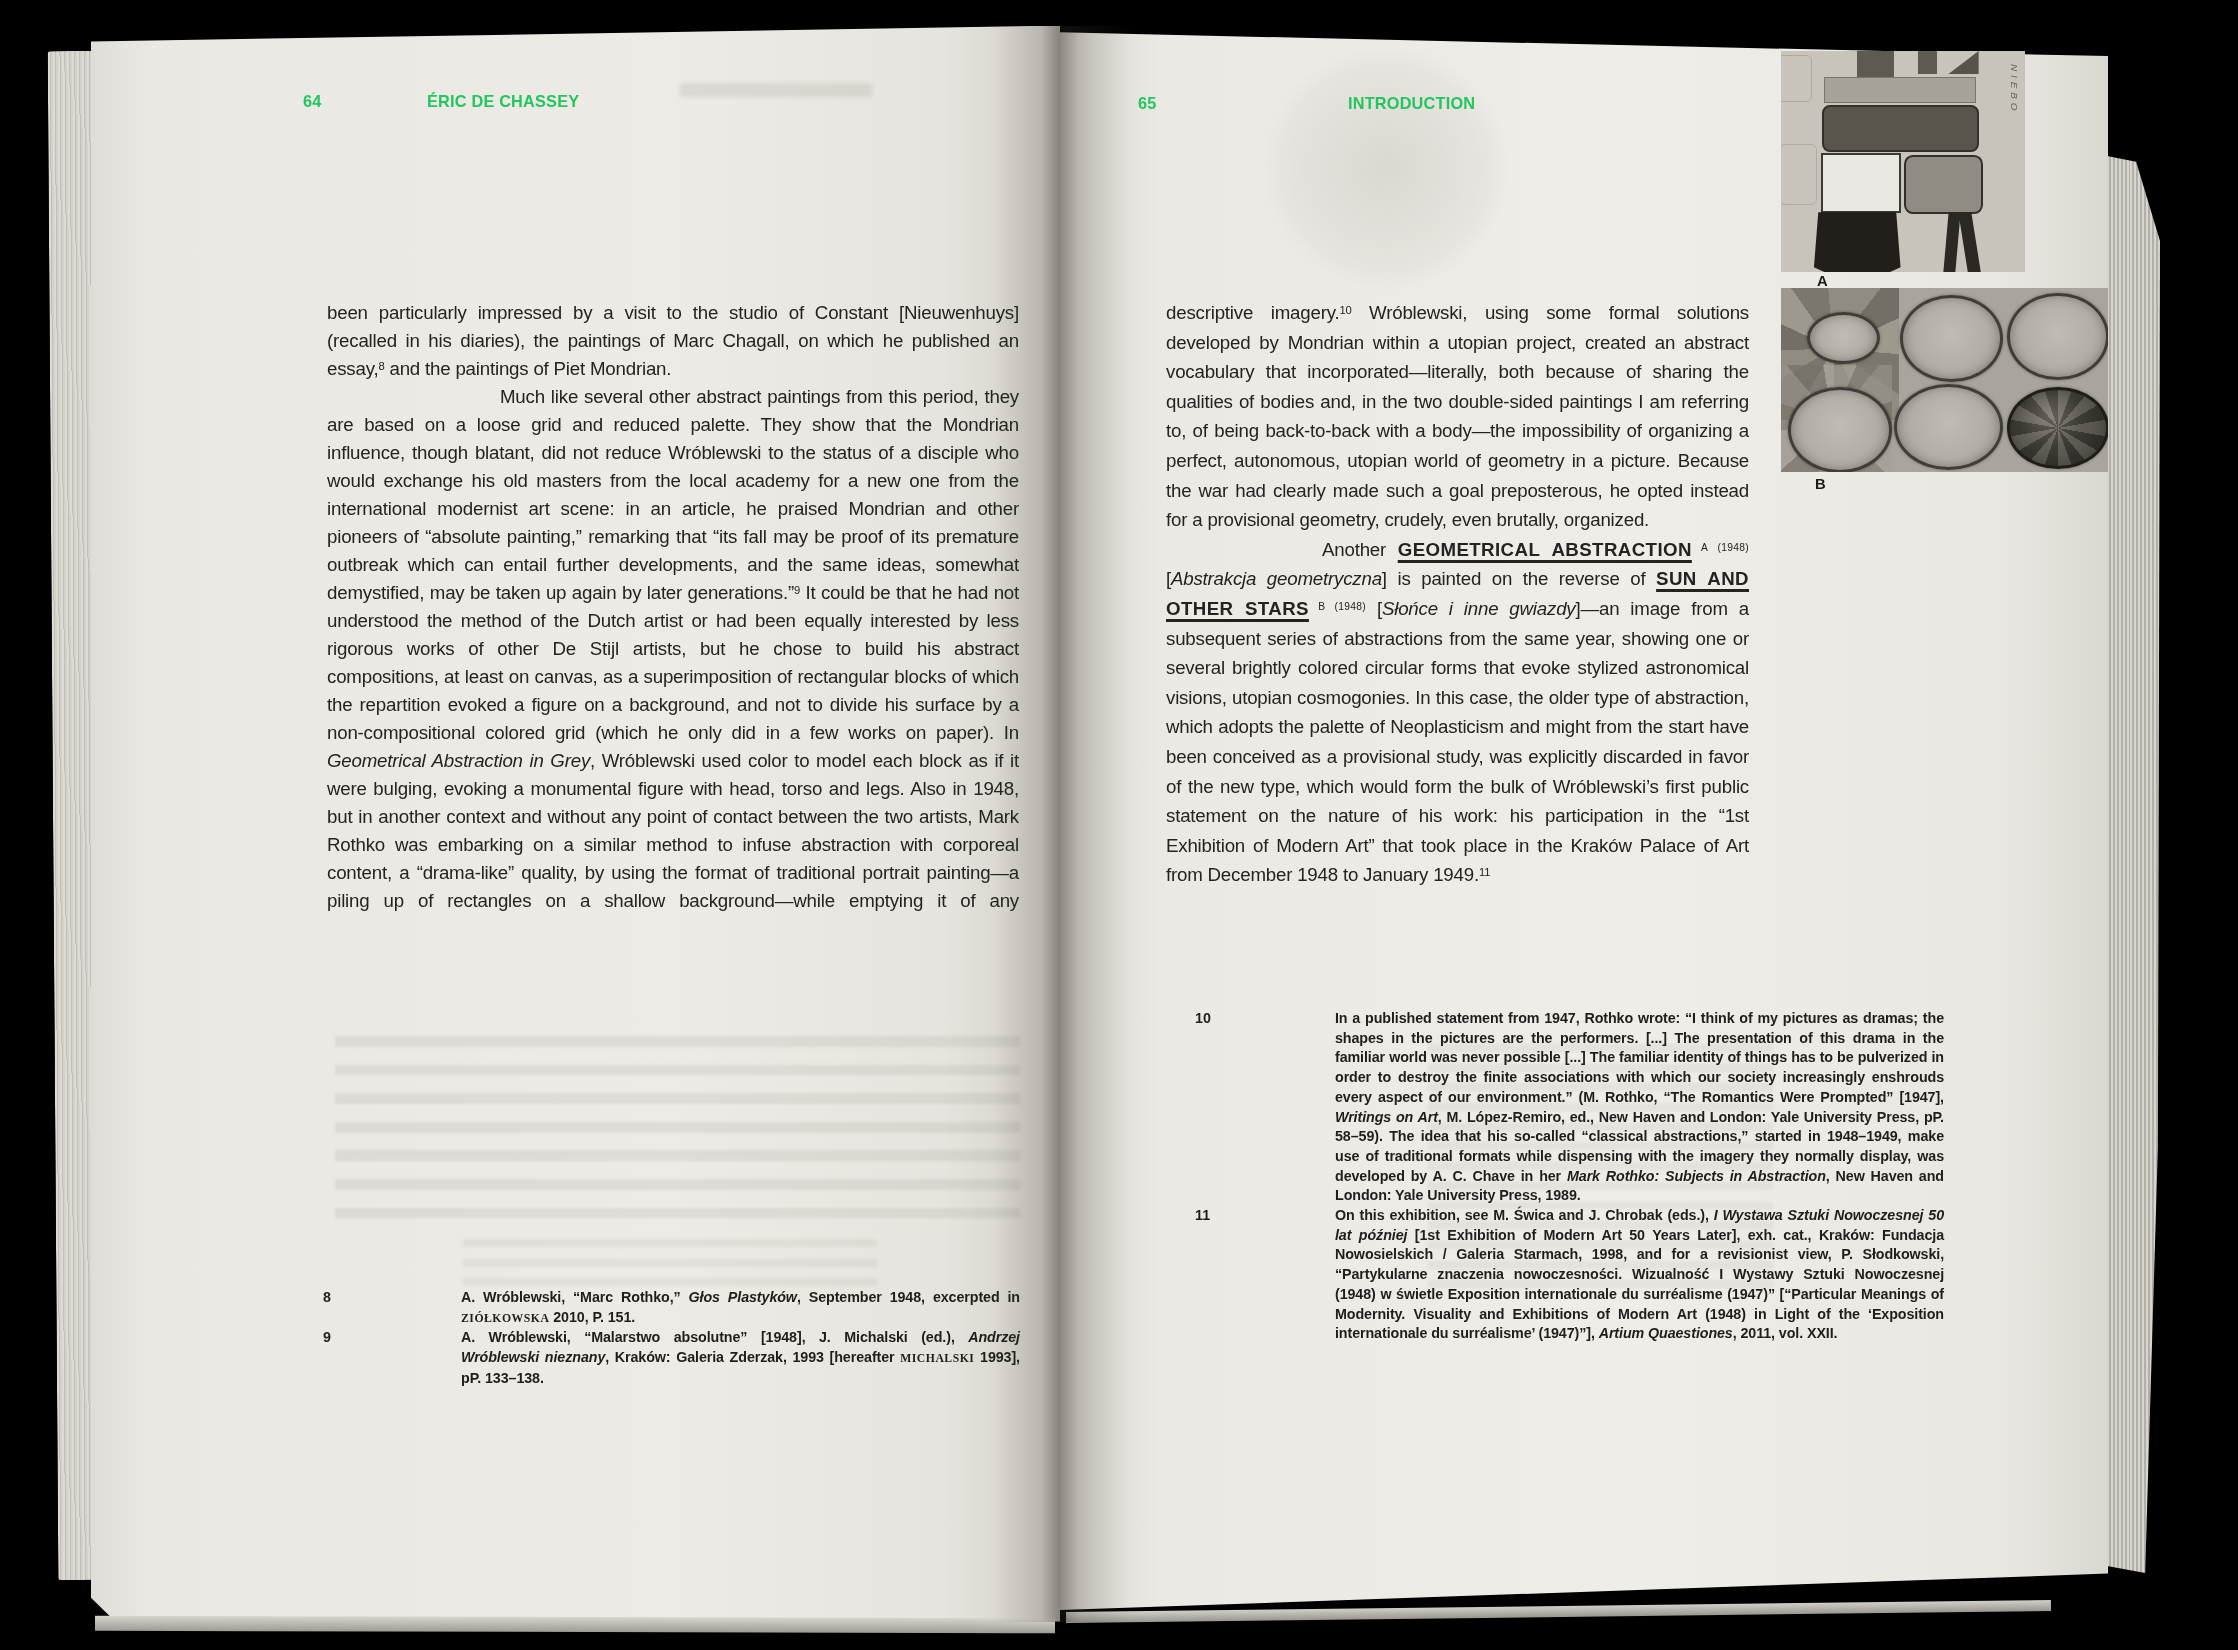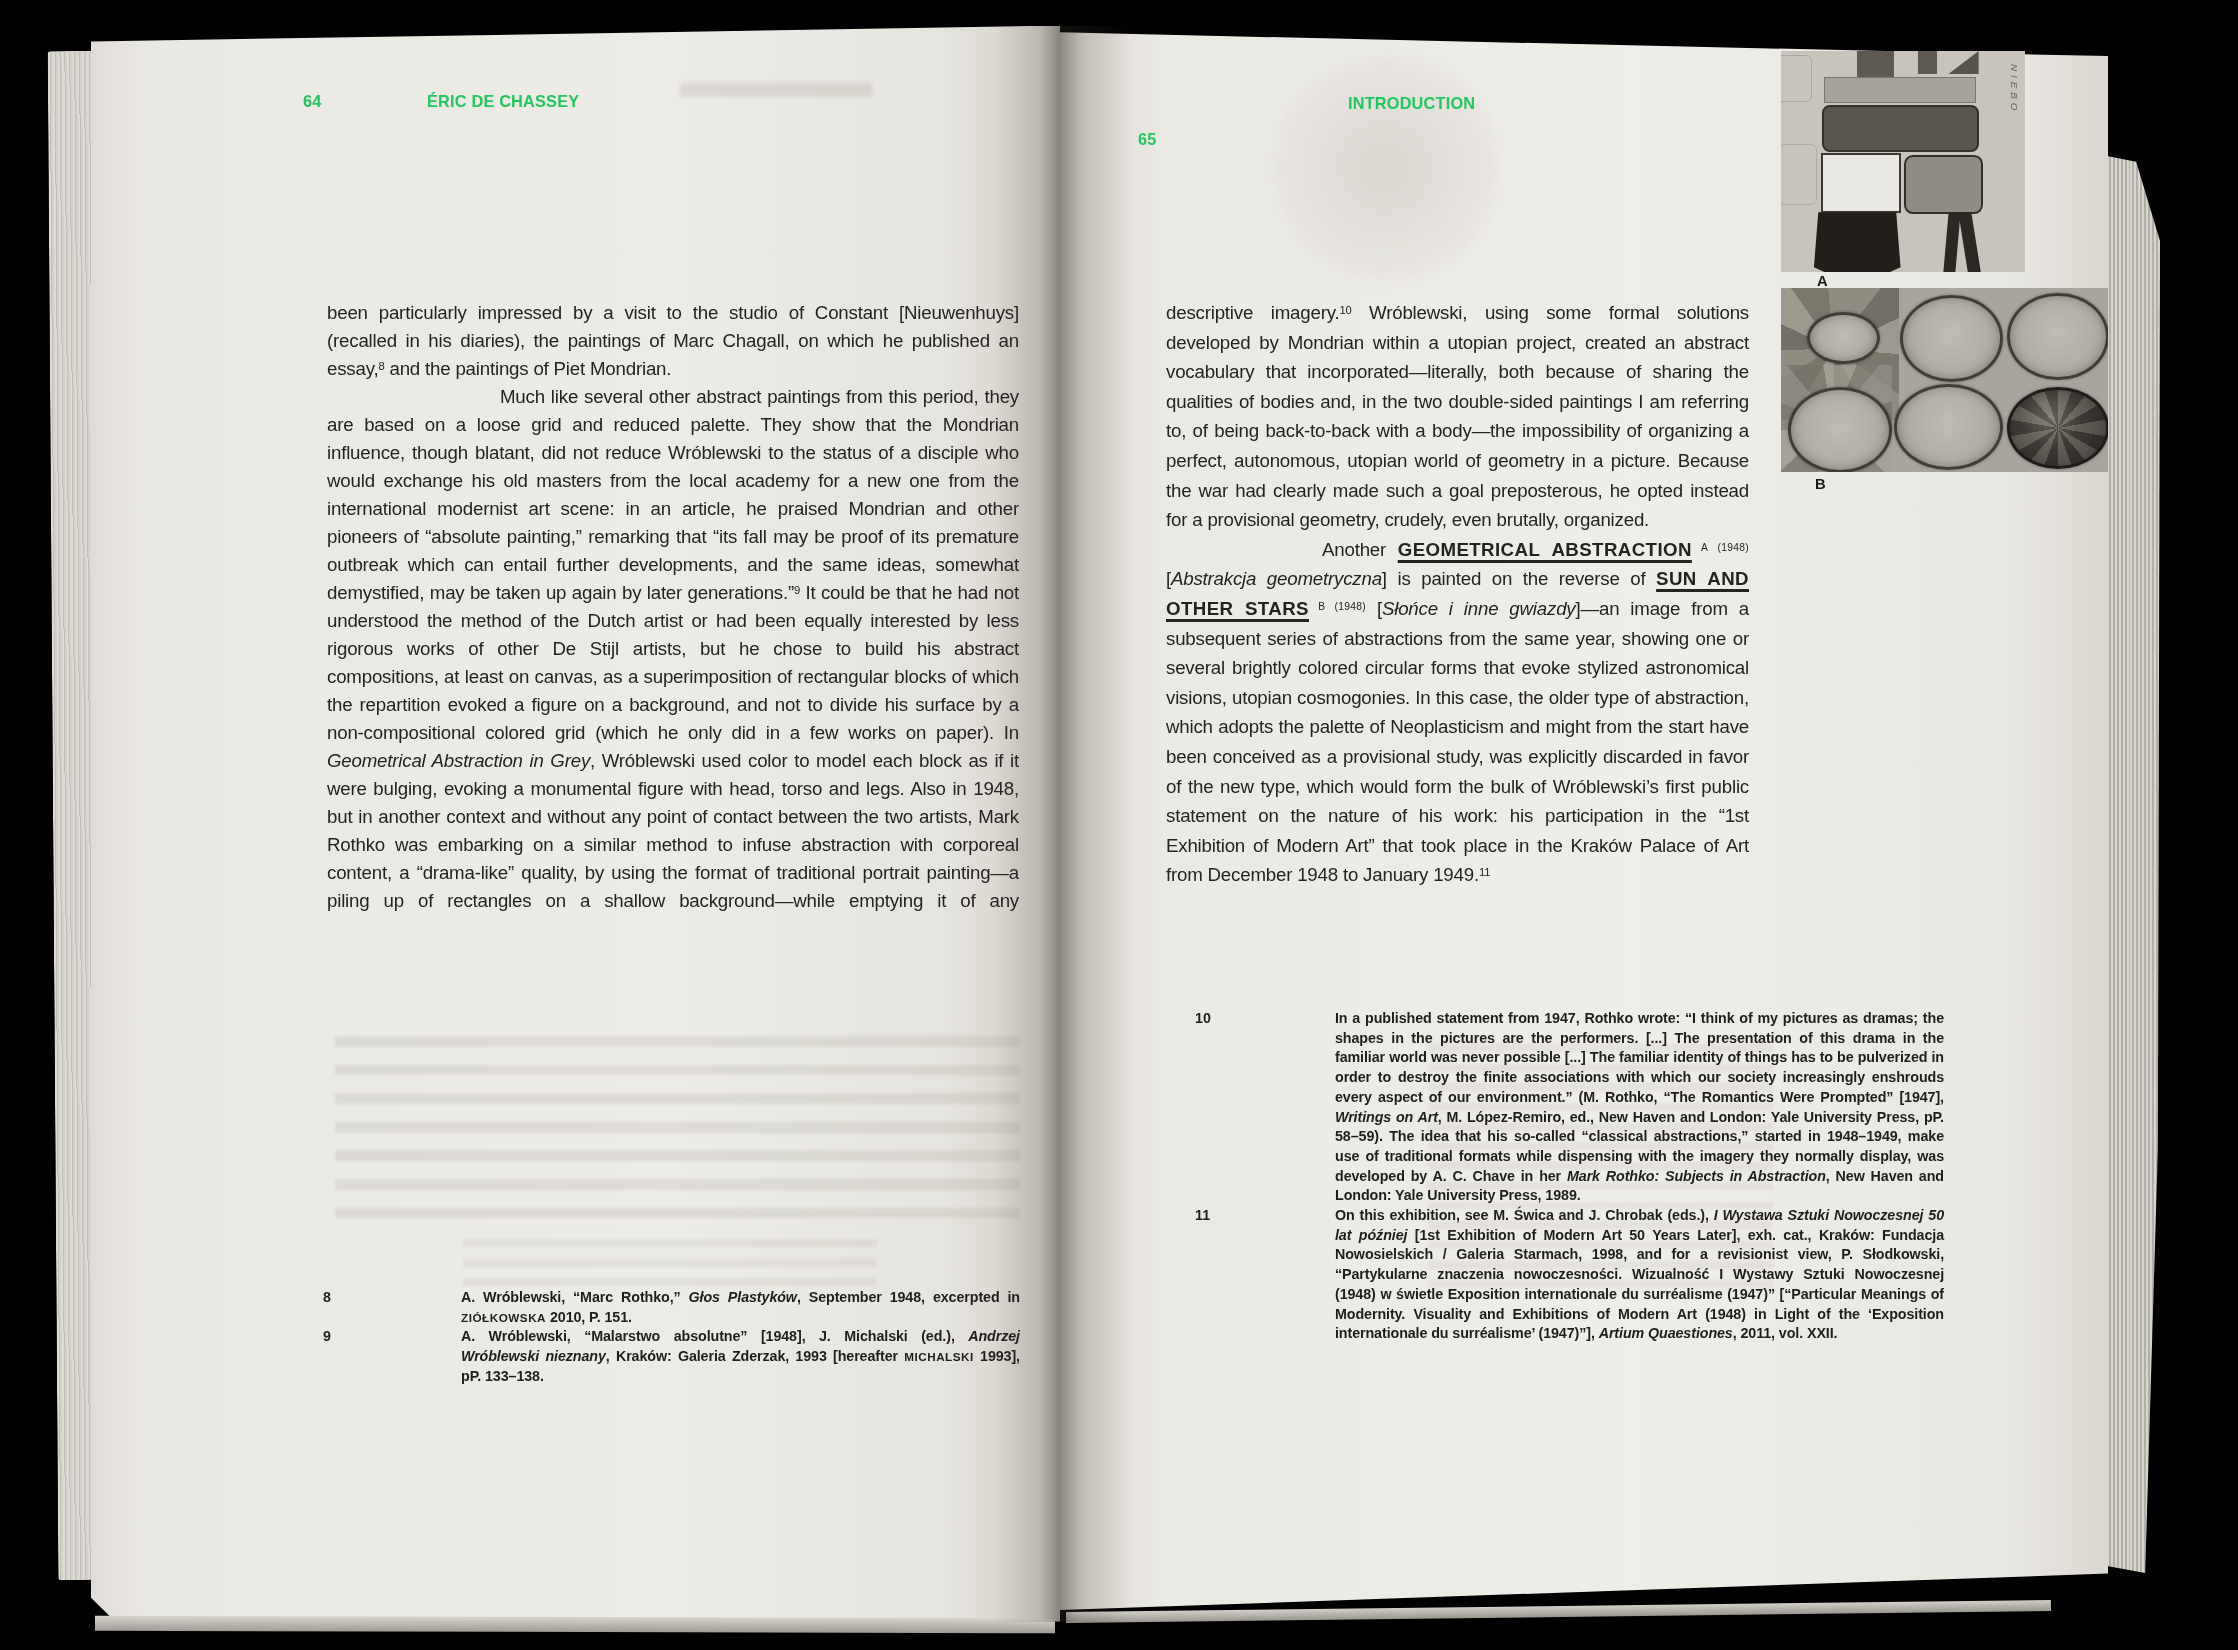--- a/index.html
+++ b/index.html
@@ -47,21 +47,21 @@
   .body-left{left:327px;top:299px;width:692px;line-height:28px;}
   .body-right{left:1166px;top:298px;width:583px;line-height:29.6px;}
   .body-text p{margin:0;}
   .p-indent-left{text-indent:173px;text-align-last:justify;}
   .p-indent-right{text-indent:156px;}
   .seg-i{font-style:italic;}
   .seg-bu{font-weight:700;letter-spacing:0.4px;text-decoration:underline;
           text-decoration-thickness:3px;text-underline-offset:3.9px;text-decoration-skip-ink:none;}
   .seg-sup{font-size:.6em;vertical-align:.45em;line-height:0;}
   .seg-supb{font-weight:400;font-size:.55em;vertical-align:.5em;line-height:0;letter-spacing:0.3px;}
-  .seg-caps{font-size:.82em;letter-spacing:0.5px;}
+  .seg-caps{font-size:.82em;letter-spacing:0.5px;font-family:Liberation Serif, serif;}
 
   .fn-block{z-index:4;font-size:14.3px;font-weight:700;line-height:19.7px;color:#1f1e1c;}
   .fn-left{left:323px;top:1288px;width:697px;}
   .fn-right{left:1195px;top:1009px;width:749px;}
   .fn-row{display:flex;align-items:flex-start;}
   .fn-left .fn-num{flex:0 0 138px;}
   .fn-right .fn-num{flex:0 0 140px;}
   .fn-text{flex:1;text-align:justify;letter-spacing:-0.1px;}
 
   
@@ -118,21 +118,21 @@
   <div class="abs edge-bottom-r"></div>
 
   <div class="abs bleed bleed-left-body"></div>
   <div class="abs bleed bleed-left-fn"></div>
   <div class="abs bleed bleed-right-fn"></div>
   <div class="abs bleed-left-hdr"></div>
   <div class="abs ghost-circle"></div>
 
   <div class="abs hdr" style="left:303px;top:92px;">64</div>
   <div class="abs hdr" style="left:427px;top:92px;">ÉRIC DE CHASSEY</div>
-  <div class="abs hdr" style="left:1138px;top:94px;margin-top:36px;">65</div>
+  <div class="abs hdr" style="left:1138px;top:94px;">65</div>
   <div class="abs hdr" style="left:1348px;top:94px;">INTRODUCTION</div>
 
   <div class="abs body-text body-left">
     <p><span>been particularly impressed by a visit to the studio of Constant [Nieuwenhuys] (recalled in his diaries), the paintings of Marc Chagall, on which he published an essay,</span><span class="seg-sup">8</span><span> and the paintings of Piet Mondrian.</span></p>
     <p class="p-indent-left"><span>Much like several other abstract paintings from this period, they are based on a loose grid and reduced palette. They show that the Mondrian influence, though blatant, did not reduce Wróblewski to the status of a disciple who would exchange his old masters from the local academy for a new one from the international modernist art scene: in an article, he praised Mondrian and other pioneers of “absolute painting,” remarking that “its fall may be proof of its premature outbreak which can entail further developments, and the same ideas, somewhat demystified, may be taken up again by later generations.”</span><span class="seg-sup">9</span><span> It could be that he had not understood the method of the Dutch artist or had been equally interested by less rigorous works of other De Stijl artists, but he chose to build his abstract compositions, at least on canvas, as a superimposition of rectangular blocks of which the repartition evoked a figure on a background, and not to divide his surface by a non-compositional colored grid (which he only did in a few works on paper). In </span><span class="seg-i">Geometrical Abstraction in Grey</span><span>, Wróblewski used color to model each block as if it were bulging, evoking a monumental figure with head, torso and legs. Also in 1948, but in another context and without any point of contact between the two artists, Mark Rothko was embarking on a similar method to infuse abstraction with corporeal content, a “drama-like” quality, by using the format of traditional portrait painting—a piling up of rectangles on a shallow background—while emptying it of any</span></p>
   </div>
 
   <div class="abs fn-block fn-left">
     <div class="fn-row">
       <div class="fn-num">8</div>

